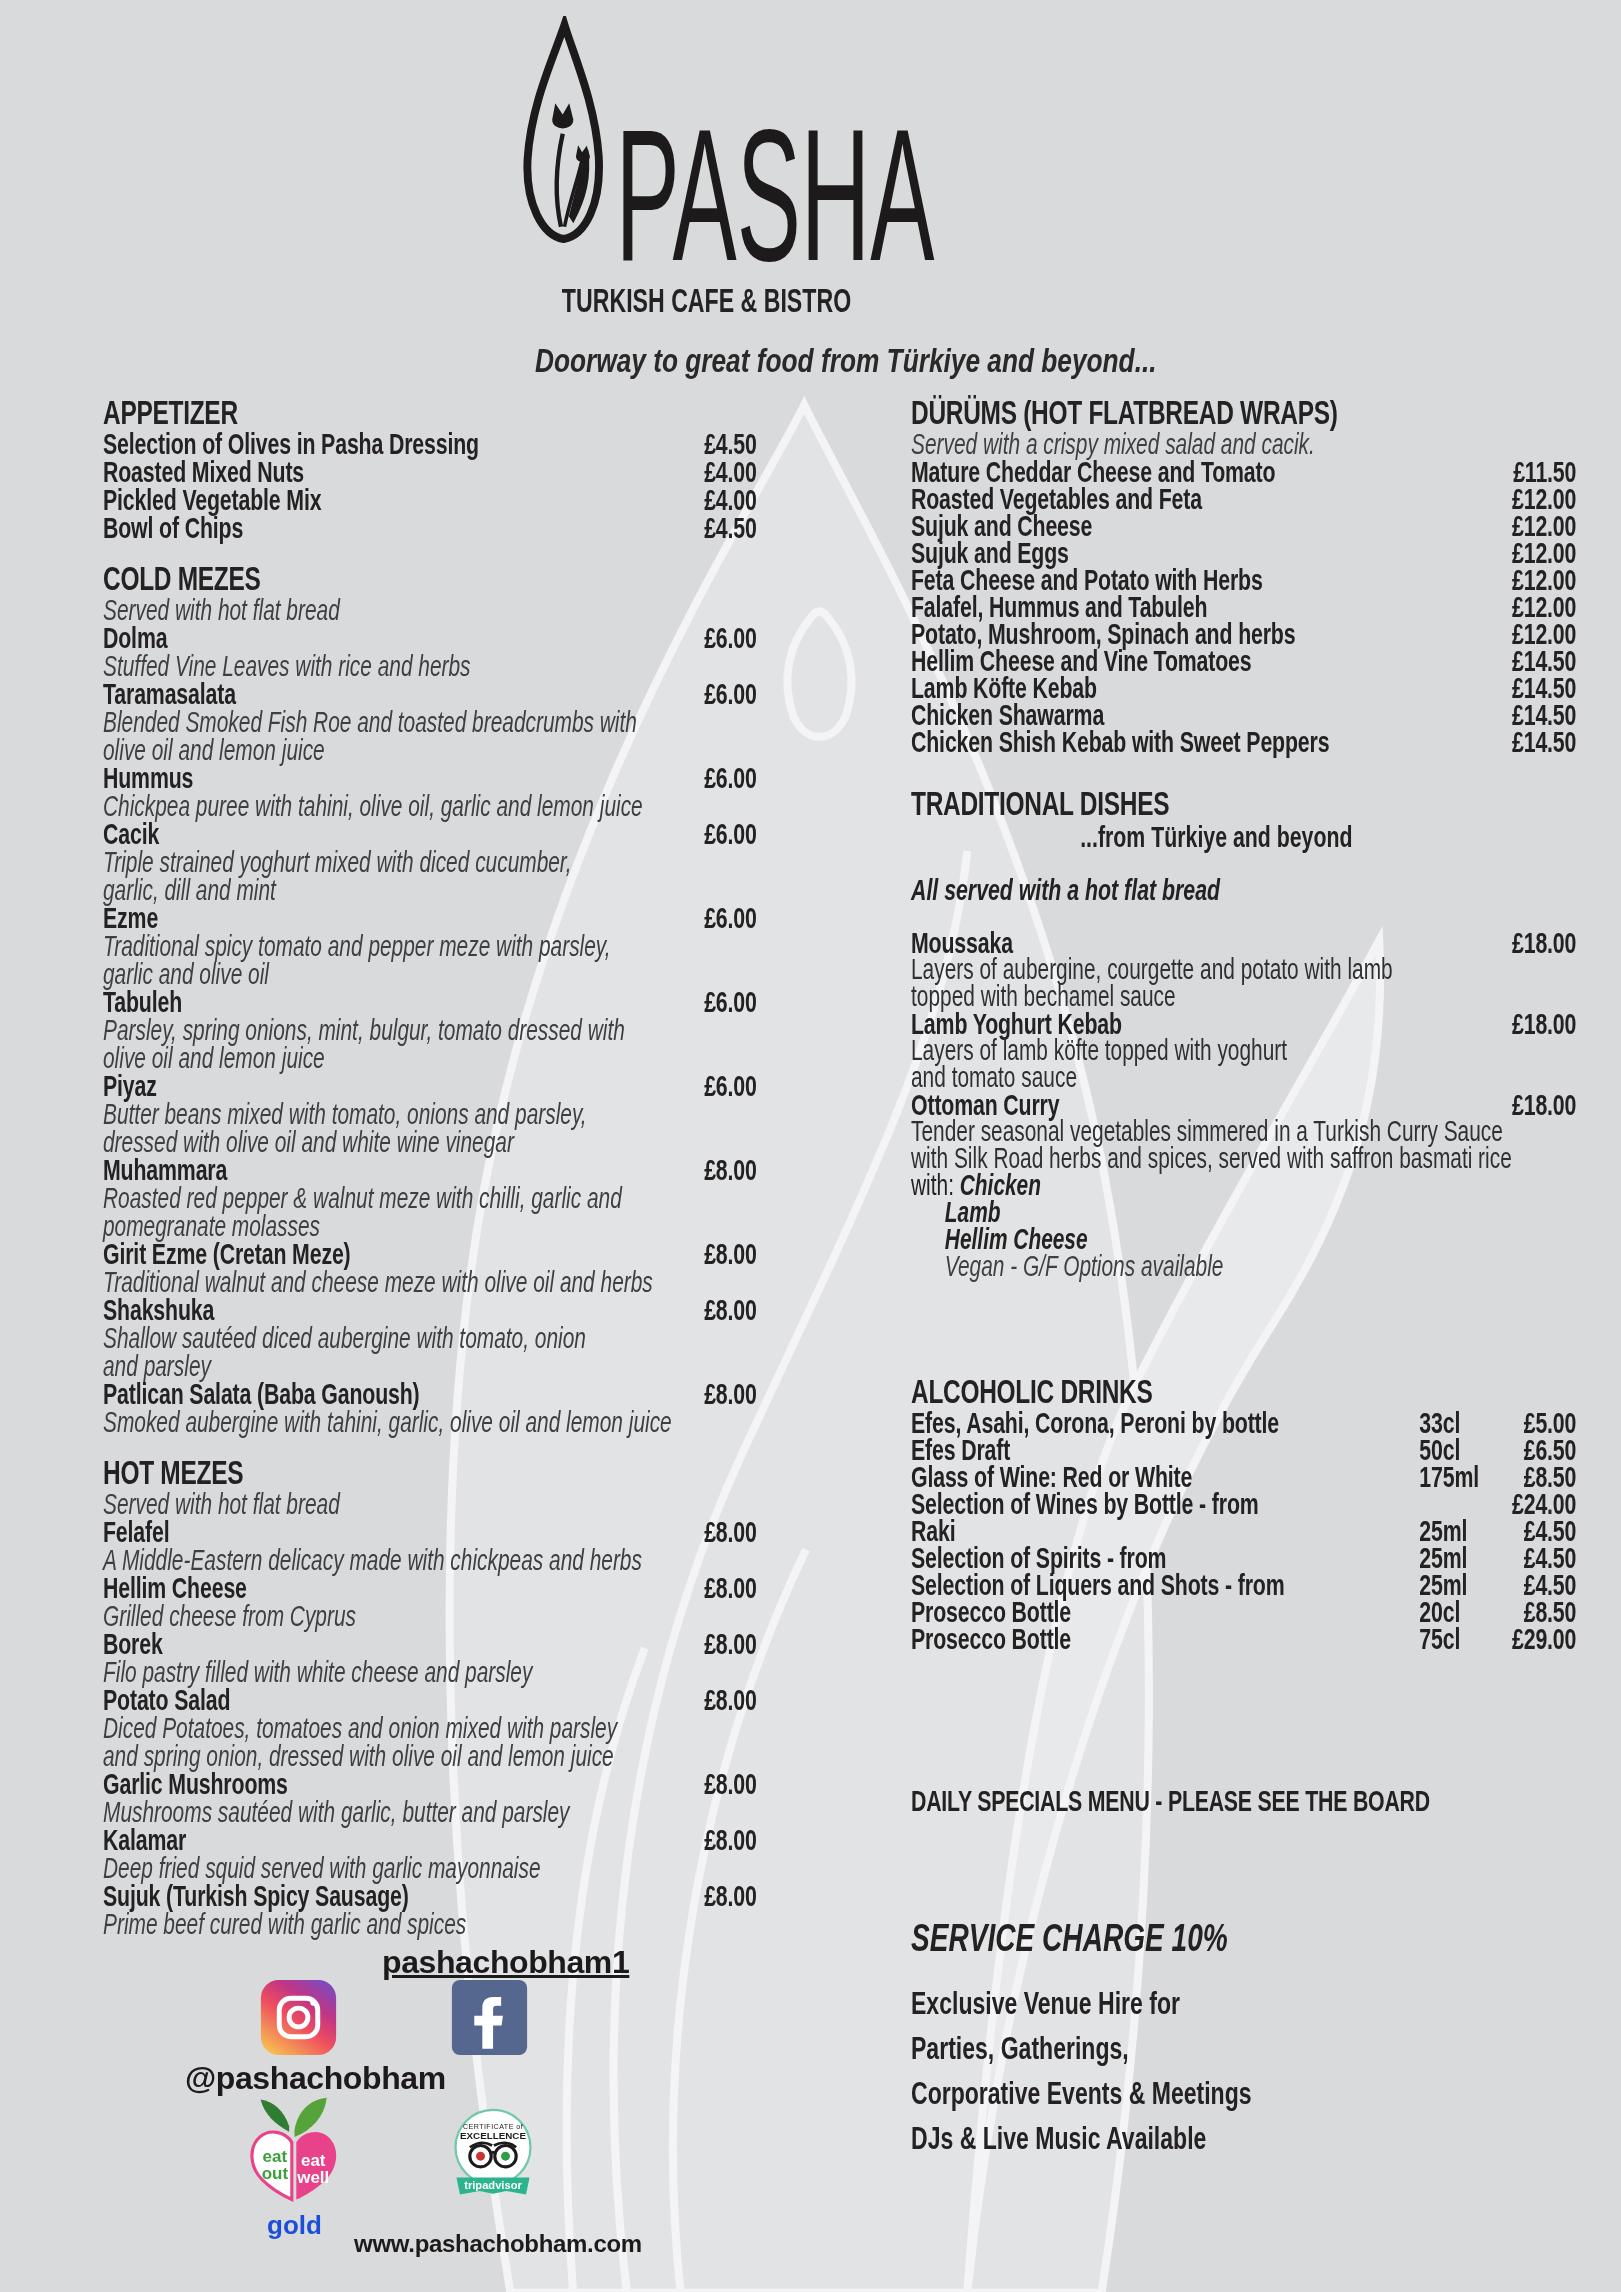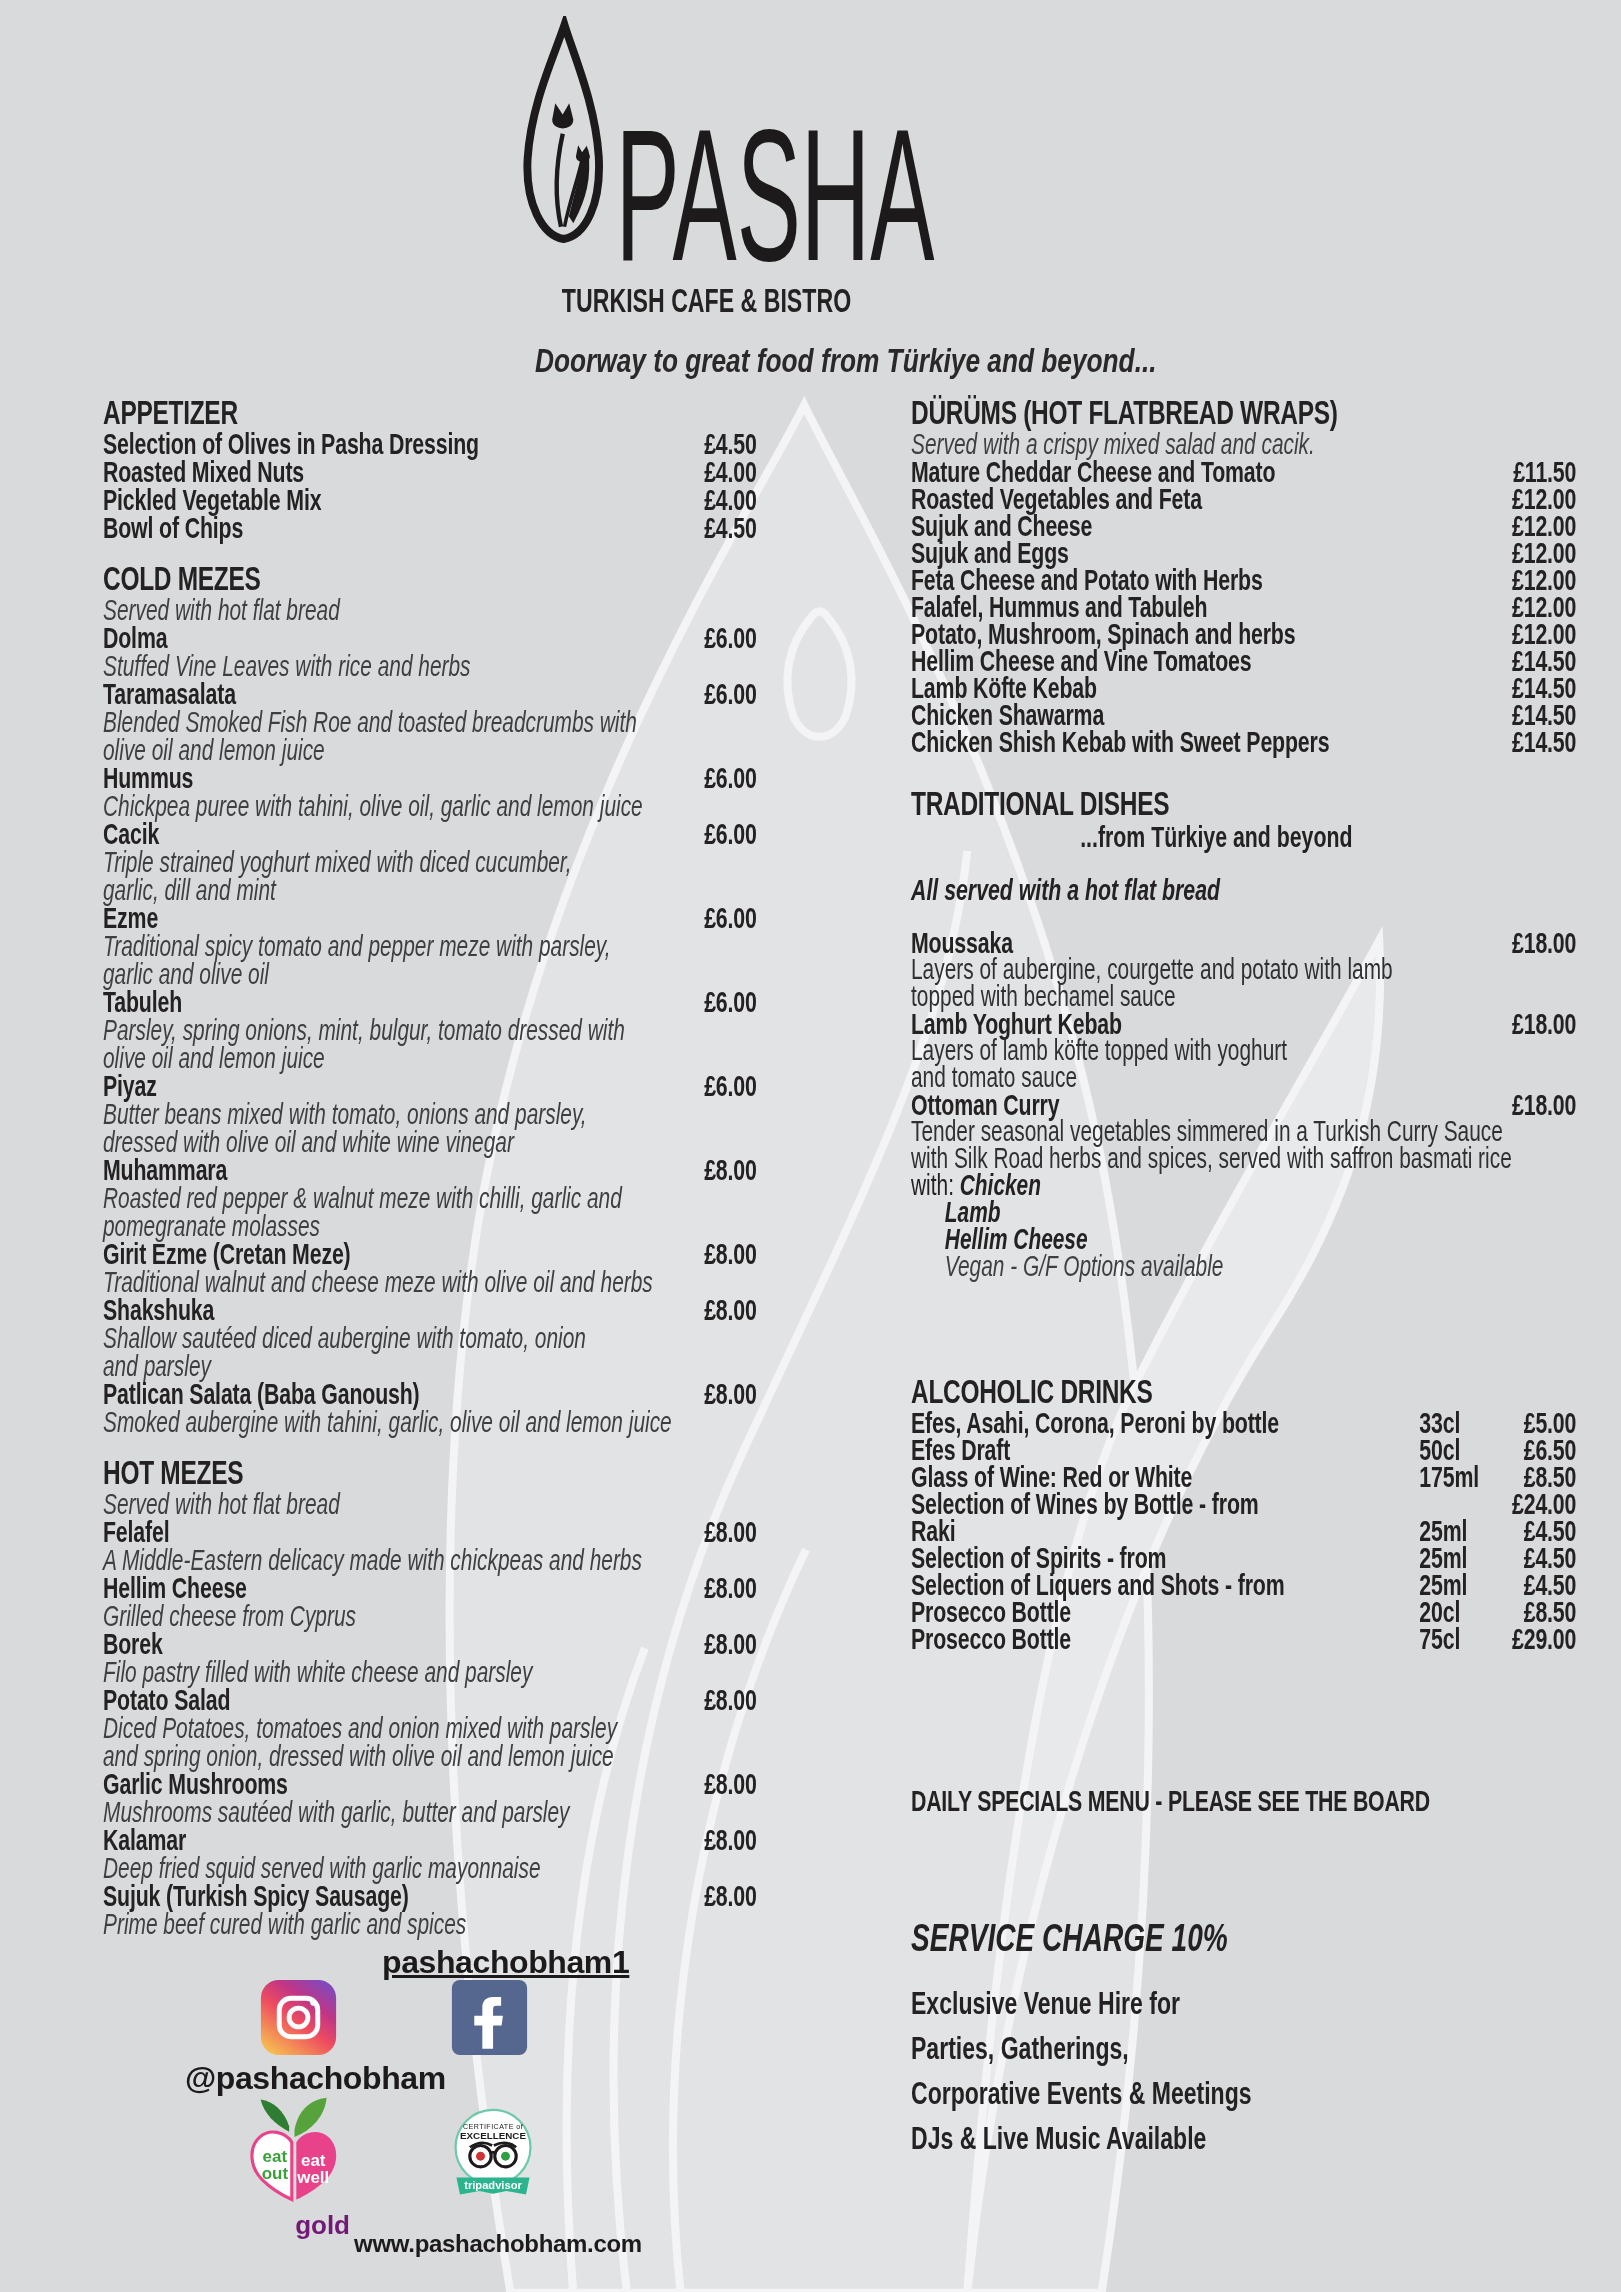--- a/index.html
+++ b/index.html
@@ -46,21 +46,21 @@
   .drow .sz{width:112px;white-space:nowrap;}
   .drow .pr{width:106px;text-align:right;white-space:nowrap;}
 
   .daily{position:absolute;left:0;top:1390px;font-weight:700;font-size:29.6px;letter-spacing:-0.3px;white-space:nowrap;}
   .service{position:absolute;left:0;top:1522px;font-weight:700;font-style:italic;font-size:39px;white-space:nowrap;}
   .venue{position:absolute;left:0;top:1587px;font-weight:700;font-size:32px;line-height:45px;white-space:nowrap;}
 
   
   .abs{position:absolute;}
   .handle{font-weight:700;font-size:32px;letter-spacing:-0.4px;text-align:left;color:#1d1a1b;}
-  .gold{font-size:26px;font-weight:700;color:#701a75;text-align:right;}
+  .gold{font-size:26px;font-weight:700;color:#1d4ed8;text-align:center;}
   .web{font-weight:700;font-size:24px;letter-spacing:-0.3px;text-align:center;color:#1d1a1b;margin-top:38px;}
 </style>
 </head>
 <body>
 
 <div class="page">
 
   <svg class="wm" width="1621" height="2293" viewBox="0 0 1810 2560">
     <g fill="none" stroke="#f4f4f6" stroke-width="9">
       <path d="M898 452 C 838 572, 620 900, 540 1330 C 480 1660, 492 2100, 570 2560 L 1230 2560 C 1295 2140, 1300 1720, 1245 1380 C 1175 930, 955 570, 898 452 Z" fill="#e2e3e5"></path>

